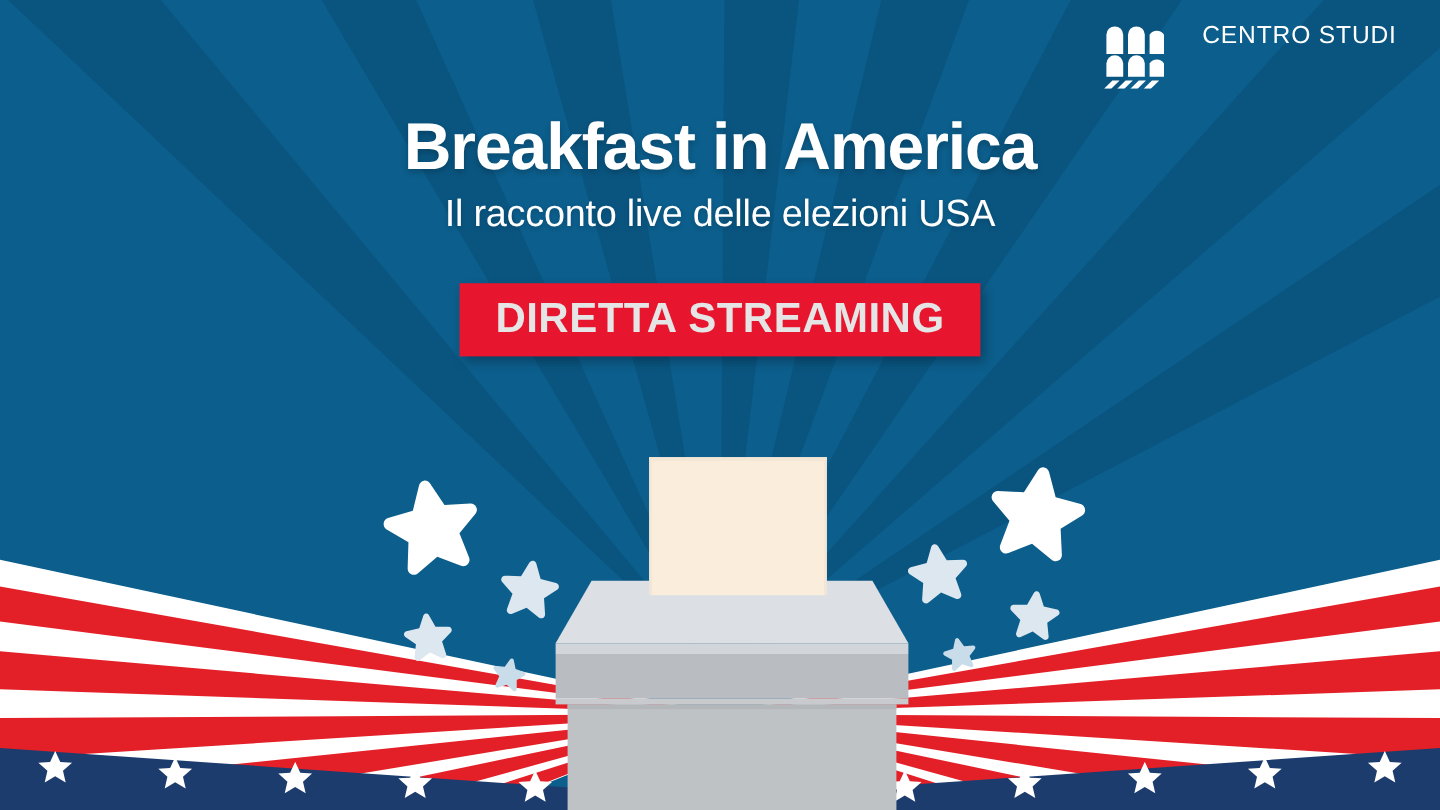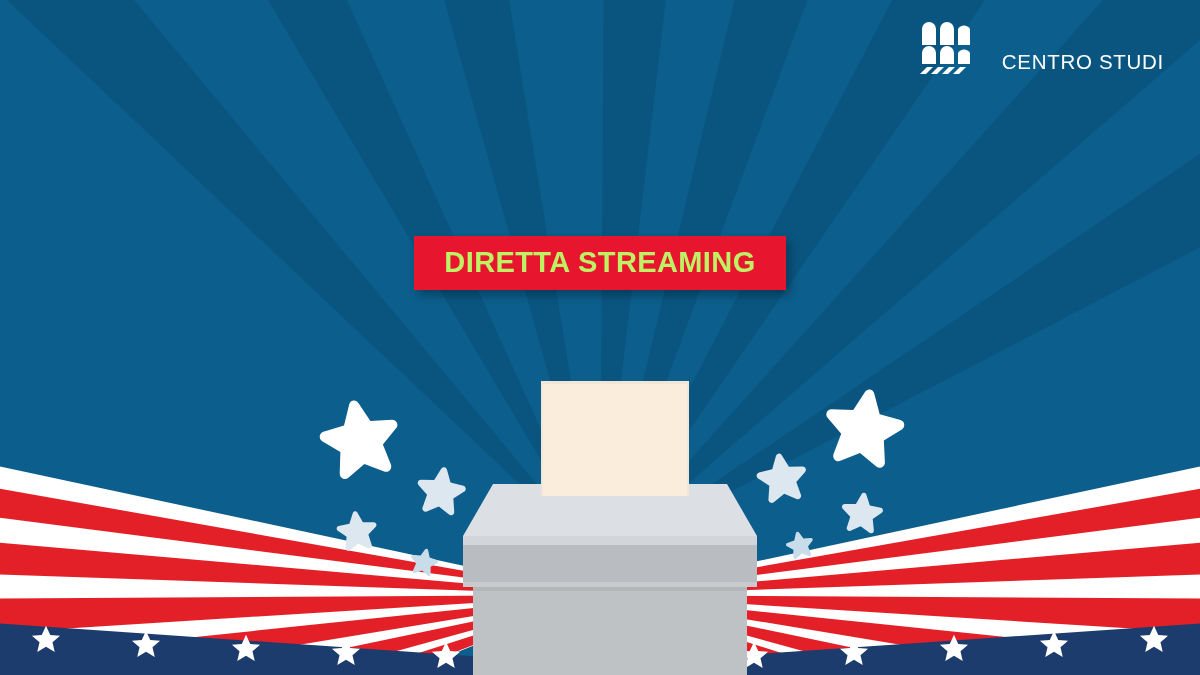--- a/index.html
+++ b/index.html
@@ -66,21 +66,21 @@
     line-height: 1;
     white-space: nowrap;
   }
   .logo-adnkronos .wordmark .thin { font-weight: 400; }
 
   .logo-csa {
     position: absolute;
     right: 36px;
     top: 18px;
     display: flex;
-    align-items: flex-end;
+    align-items: flex-start;
     gap: 32px;
   }
   .logo-csa .csa-text {
     color: #ffffff;
     font-size: 20.5px;
     font-weight: 400;
     line-height: 1.18;
     letter-spacing: 0.7px;
     white-space: nowrap;
   }
@@ -115,22 +115,22 @@
   .banner-wrap {
     position: absolute;
     left: 0;
     top: 236px;
     width: 1200px;
     text-align: center;
   }
   .banner {
     display: inline-block;
     background: #e8152f;
-    color: #bef264;
-    font-size: 29px;
+    color: #e5e5e5;
+    font-size: 35px;
     font-weight: bold;
     letter-spacing: 0.4px;
     padding: 10px 30px 11px 30px;
     box-shadow: 4px 5px 9px rgba(0,0,0,0.30);
   }
 
   .datetime-wrap {
     position: absolute;
     left: 0;
     top: 296px;
@@ -346,19 +346,23 @@
         <polygon points="13,56 20,49 26,49 19,56"></polygon>
         <polygon points="24,56 31,49 37,49 30,56"></polygon>
         <polygon points="35,56 42,49 48,49 41,56"></polygon>
       </g>
     </svg>
     <div class="csa-text">
       <div>CENTRO STUDI</div>
     </div>
   </div>
 
+  <div class="headline-block">
+    <h1 class="title">Breakfast in America</h1>
+    <p class="subtitle">Il racconto live delle elezioni USA</p>
+  </div>
 
   <div class="banner-wrap">
     <span class="banner">DIRETTA STREAMING</span>
   </div>
 
 
 </div>
 
 </body></html>

